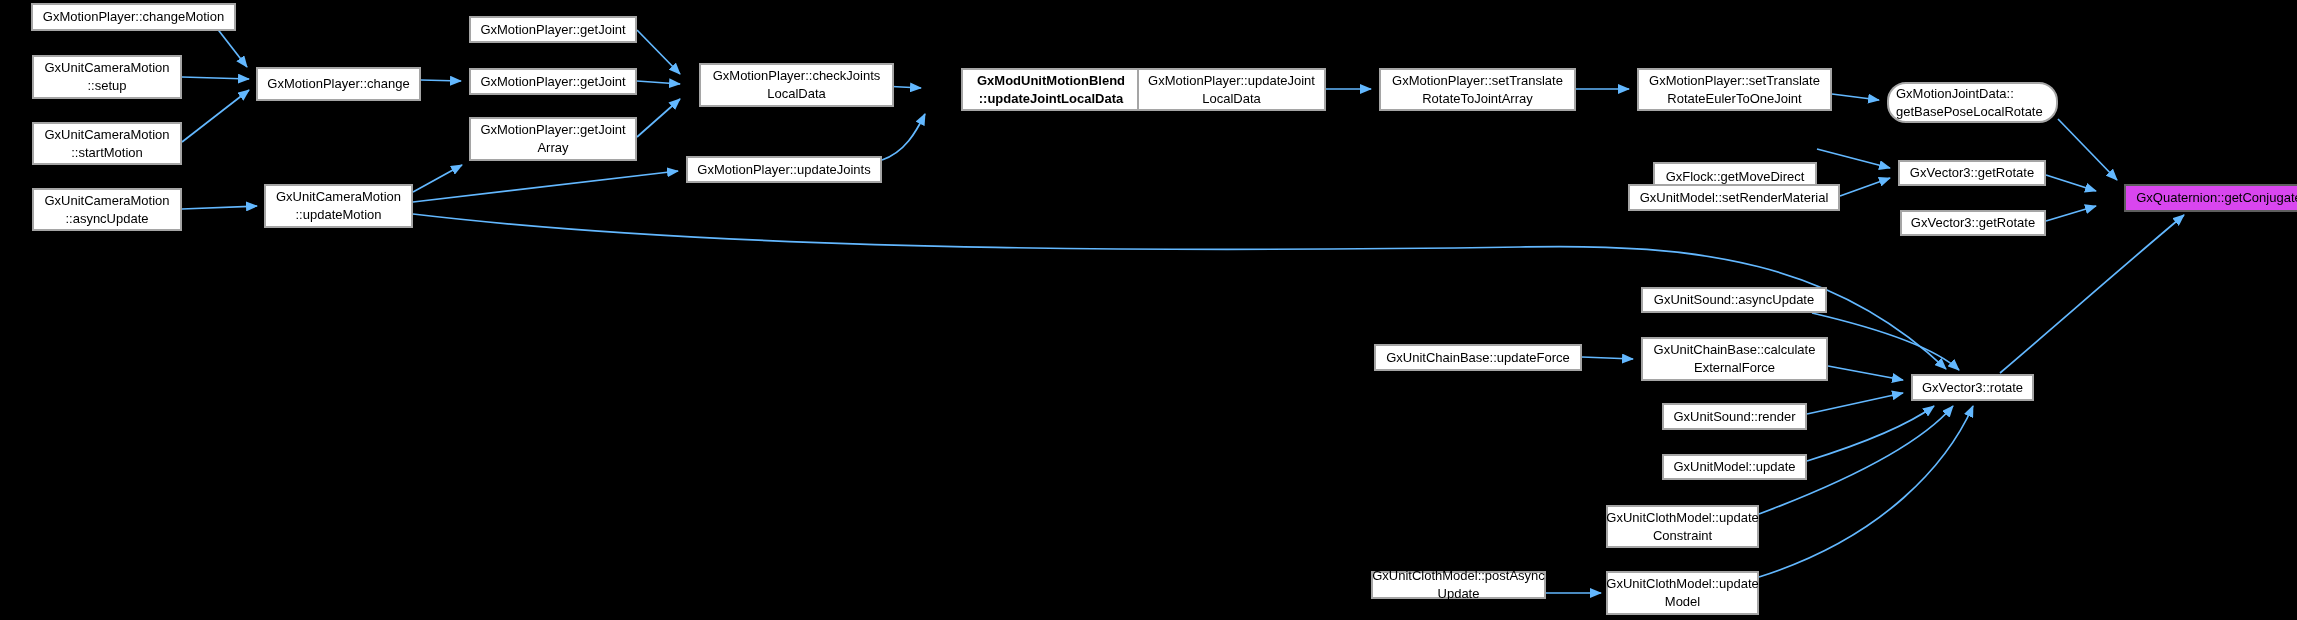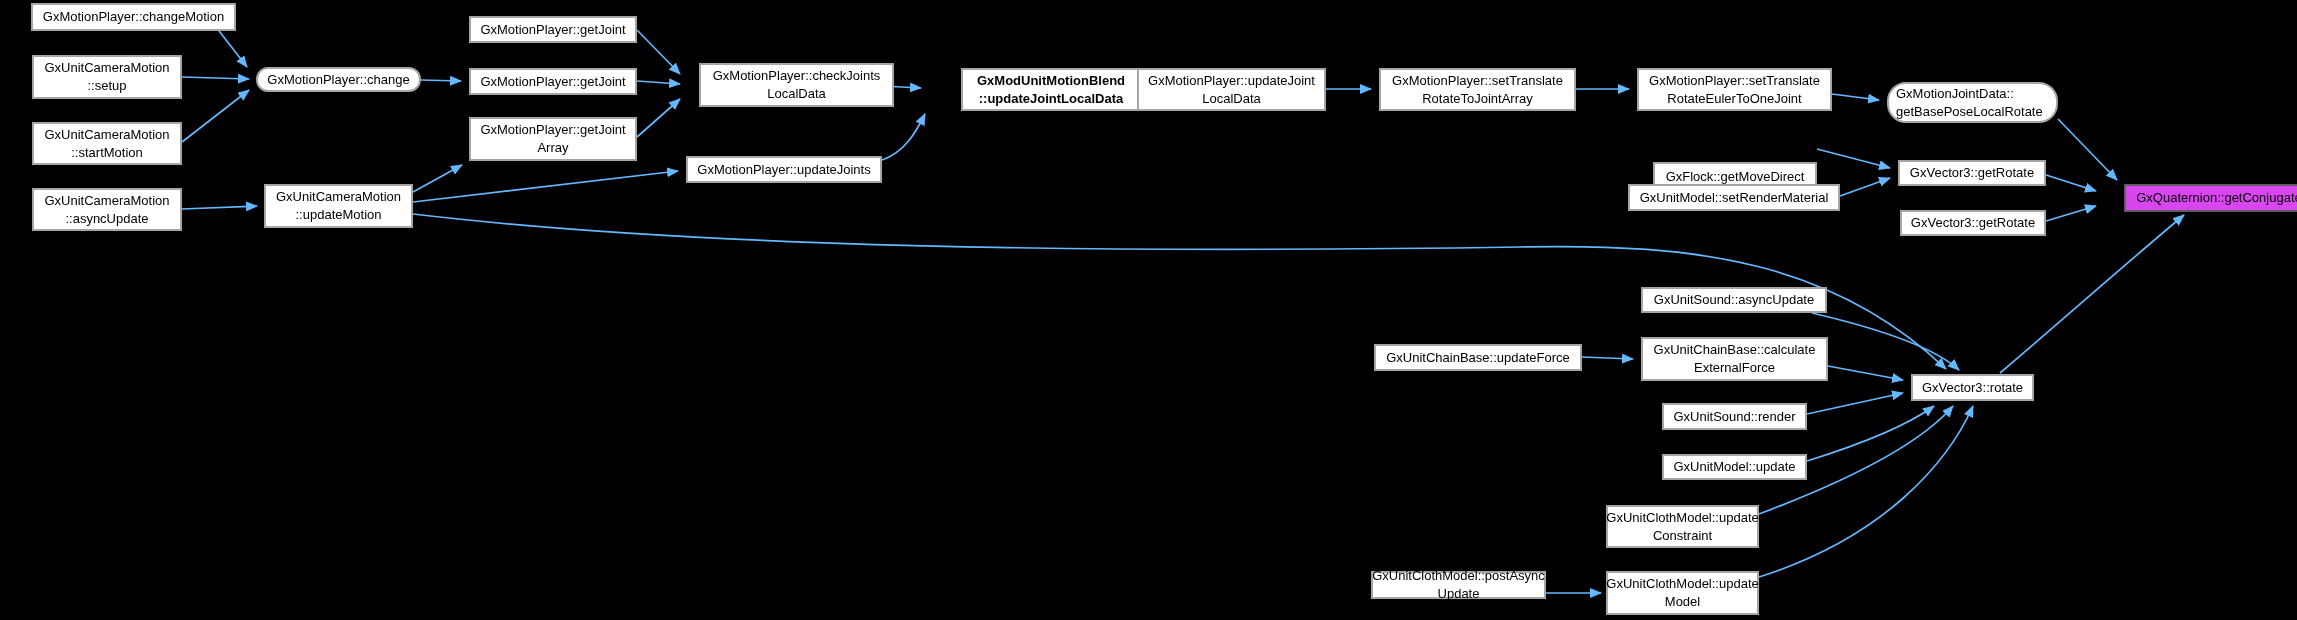--- a/index.html
+++ b/index.html
@@ -57,21 +57,21 @@
       </g>
   </svg>
   <div id="nodes">
       <div class="node" style="left: 4px; top: 3px; width: 205px; height: 28px; margin-left: 27px;">GxMotionPlayer::changeMotion</div>
       <div class="node" style="left: 32px; top: 55px; width: 150px; height: 44px;">GxUnitCameraMotion
 ::setup</div>
       <div class="node" style="left: 32px; top: 122px; width: 150px; height: 43px;">GxUnitCameraMotion
 ::startMotion</div>
       <div class="node" style="left: 32px; top: 188px; width: 150px; height: 43px;">GxUnitCameraMotion
 ::asyncUpdate</div>
-      <div class="node" style="left: 256px; top: 67px; width: 165px; height: 25px; border-radius: 12px;">GxMotionPlayer::change</div>
+      <div class="node" style="left: 256px; top: 67px; width: 165px; height: 34px;">GxMotionPlayer::change</div>
       <div class="node" style="left: 264px; top: 184px; width: 149px; height: 44px;">GxUnitCameraMotion
 ::updateMotion</div>
       <div class="node" style="left: 469px; top: 16px; width: 168px; height: 27px;">GxMotionPlayer::getJoint</div>
       <div class="node" style="left: 469px; top: 68px; width: 168px; height: 27px;">GxMotionPlayer::getJoint</div>
       <div class="node" style="left: 469px; top: 117px; width: 168px; height: 44px;">GxMotionPlayer::getJoint
 Array</div>
       <div class="node" style="left: 699px; top: 63px; width: 195px; height: 44px;">GxMotionPlayer::checkJoints
 LocalData</div>
       <div class="node" style="left: 686px; top: 156px; width: 196px; height: 27px;">GxMotionPlayer::updateJoints</div>
       <div class="node" style="left: 961px; top: 68px; width: 180px; height: 43px; font-weight: bold;">GxModUnitMotionBlend

